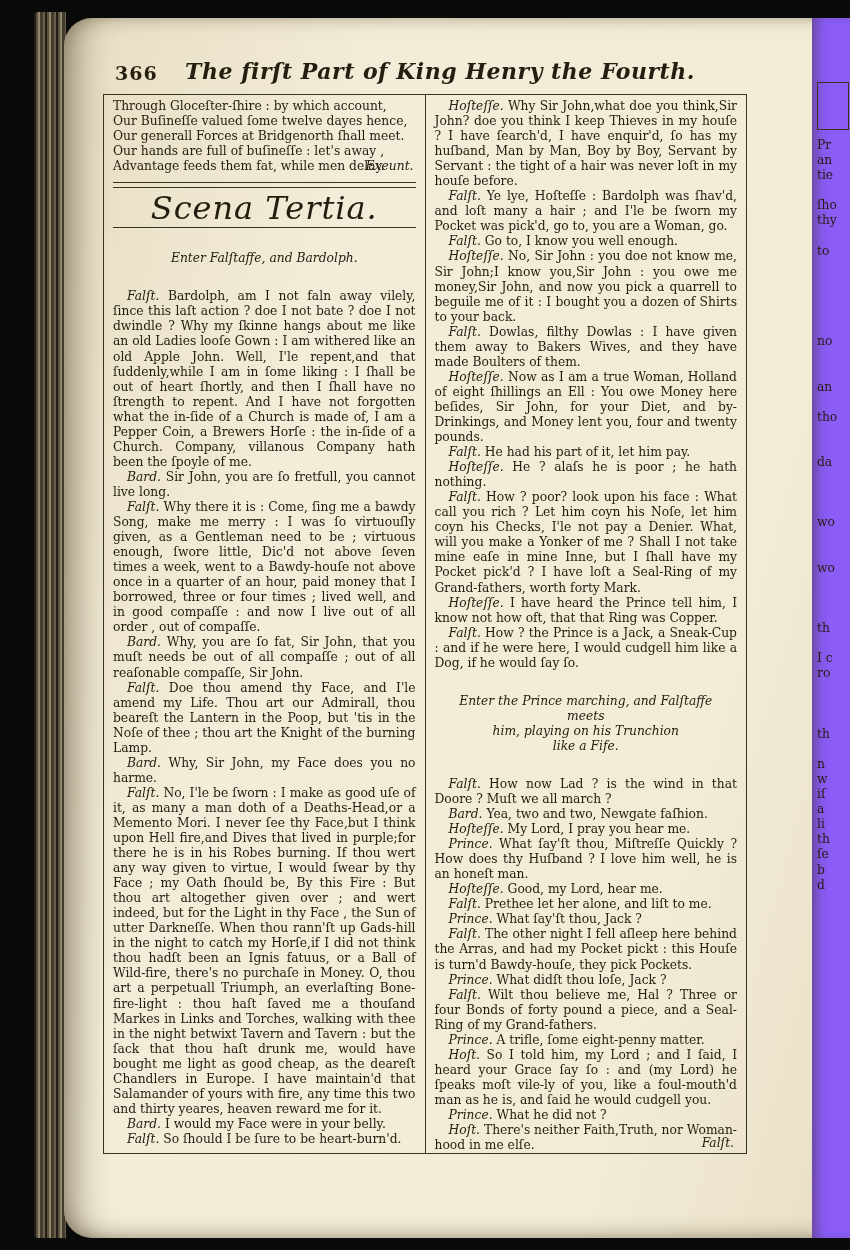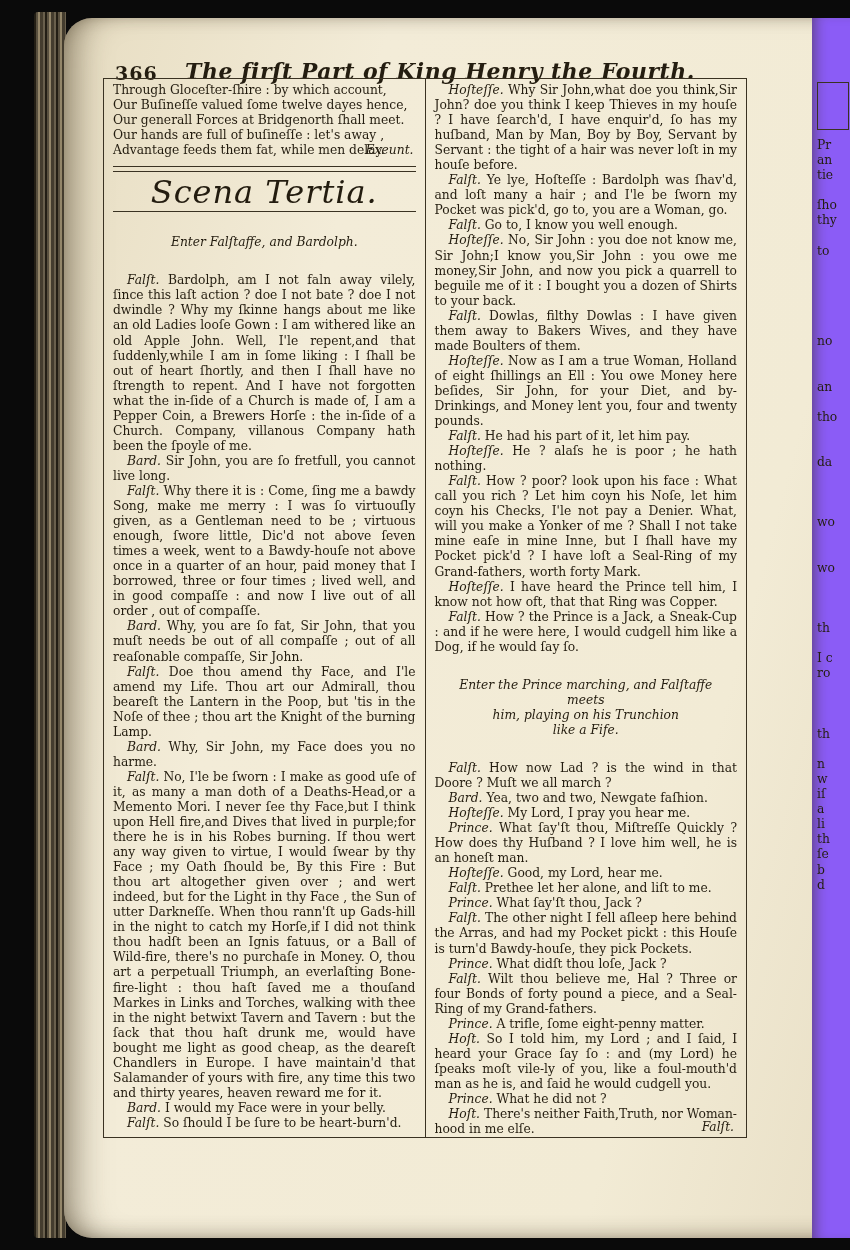--- a/index.html
+++ b/index.html
@@ -7,21 +7,21 @@
         font-family:"DejaVu Serif", serif;}
   .spine{position:absolute;left:34px;top:12px;width:32px;height:1226px;
          background:repeating-linear-gradient(90deg,#241f15 0 2px,#5d5442 2px 4px,#9a8c6e 4px 6px,#473f30 6px 9px,#6e6450 9px 11px);
          border-radius:4px 0 0 4px;opacity:.95;}
   .paper{position:absolute;left:64px;top:18px;width:846px;height:1220px;
          background:linear-gradient(105deg,#e7ddc2,#f3ecd8 28%,#f2ebd5 72%,#e6dcc2);
          box-shadow:inset 30px 0 36px -22px rgba(55,42,20,.55), inset -6px 0 12px -8px rgba(55,42,20,.35), inset 0 -14px 22px -16px rgba(55,42,20,.45), inset 0 10px 18px -14px rgba(55,42,20,.4);border-radius:28px;}
   .pagehead{position:absolute;top:38px;left:39px;width:644px;height:36px;color:#241d10;}
   .pagenum{position:absolute;left:12px;top:6px;font-size:19px;font-weight:bold;letter-spacing:1px;}
   .runtitle{position:absolute;left:30px;right:0;top:2px;text-align:center;font-style:italic;font-weight:600;font-size:22px;letter-spacing:.5px;}
-  .textbox{position:absolute;top:60px;left:39px;width:642px;height:1058px;border:1px solid #3a3222;display:flex;}
+  .textbox{position:absolute;top:76px;left:39px;width:642px;height:1058px;border:1px solid #3a3222;display:flex;}
   .divider{width:1px;background:#3a3222;}
   .col{flex:1;padding:4px 9px 6px 9px;font-size:12.3px;line-height:15.05px;color:#231c0f;text-align:justify;overflow:hidden;}
   .col-right{}
   .verse{position:relative;margin-bottom:1px;}
   .vline{white-space:nowrap;}
   .exeunt{position:absolute;right:2px;bottom:0;font-style:italic;}
   .rule-double{border-top:1px solid #3a3222;border-bottom:1px solid #3a3222;height:4px;margin-top:8px;}
   .scene-head{text-align:center;font-style:italic;font-size:32px;padding:13px 0 11px;letter-spacing:1px;}
   .rule-single{border-top:1px solid #3a3222;margin-bottom:18px;}
   .speech{margin:0;text-indent:14px;}

